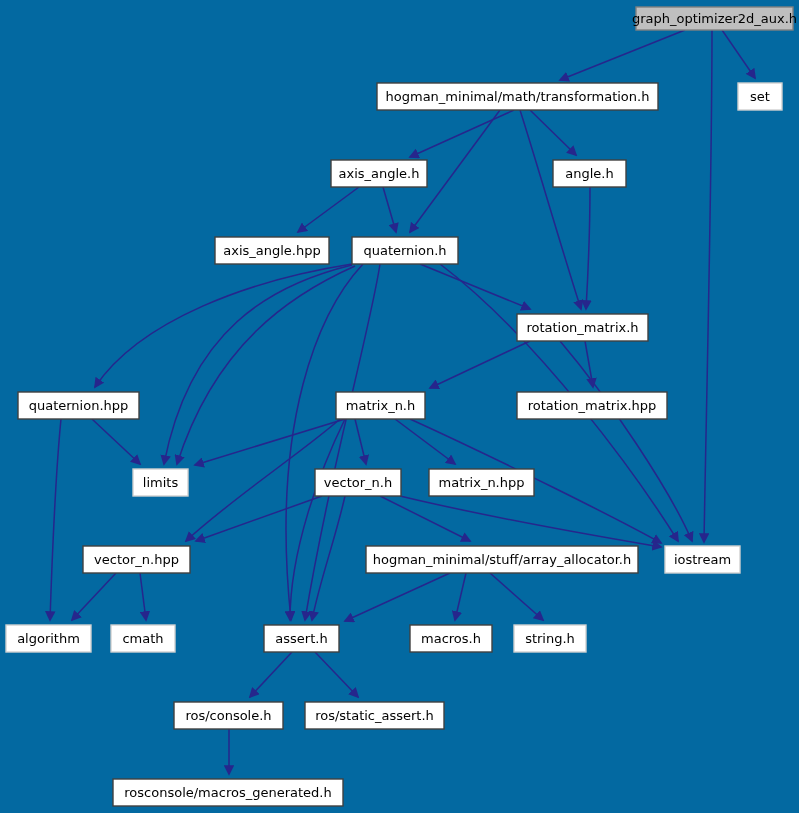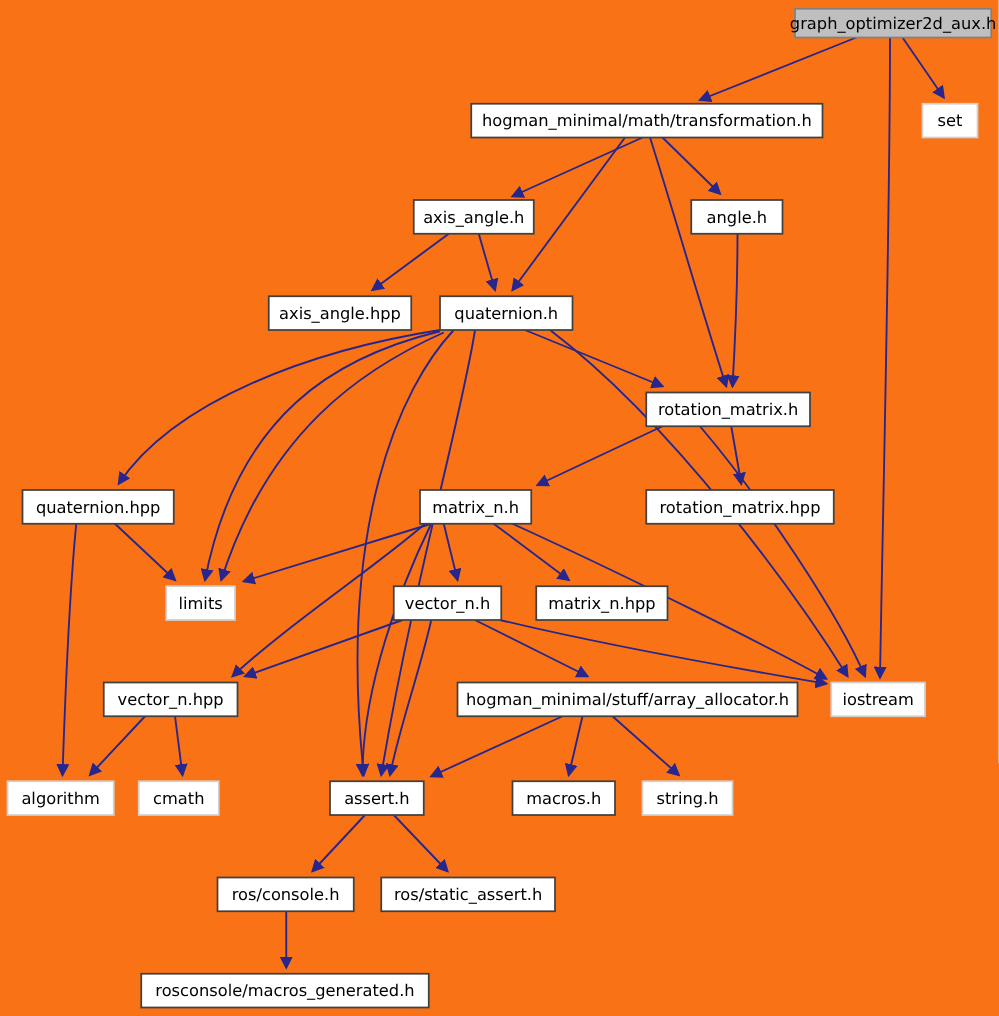--- a/index.html
+++ b/index.html
@@ -4,21 +4,21 @@
 <style>
   html, body {
     margin: 0;
     padding: 0;
     background: #ffffff;
   }
   #canvas {
     position: relative;
     width: 799px;
     height: 813px;
-    background: #f97316;
+    background: #0369a1;
     overflow: hidden;
     font-family: "DejaVu Sans", sans-serif;
   }
   #graph-svg {
     position: absolute;
     top: 0;
     left: 0;
     width: 799px;
     height: 813px;
   }

